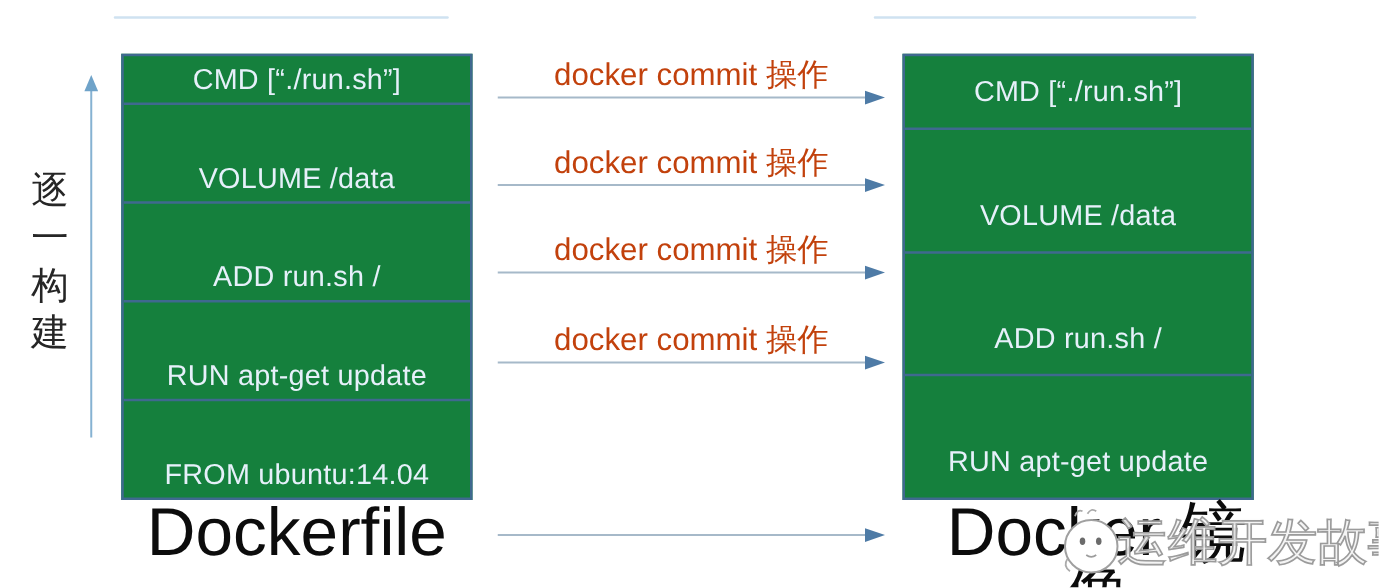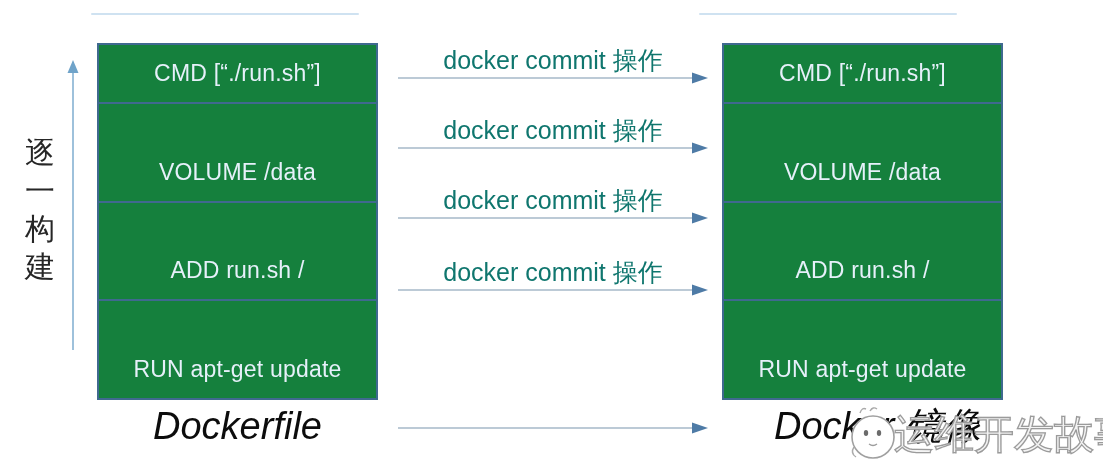--- a/index.html
+++ b/index.html
@@ -22,26 +22,26 @@
   .layer {
     flex:1; display:flex; align-items:center; justify-content:center;
     border-bottom:2px solid #3f698f; color:#e6f0fa; font-size:23px;
     letter-spacing:0.2px;
   }
   .layer:last-child { border-bottom:none; }
 
   .h-arrow { position:absolute; left:398px; width:310px; height:14px; }
   .arrow-label {
     position:absolute; left:398px; width:310px; text-align:center;
-    font-size:25px; line-height:32px; color:#0f766e;
+    font-size:25px; line-height:32px; color:#c2410c;
   }
 
   .stack-title {
     position:absolute; top:401px; width:281px; text-align:center;
-    font-size:38px; line-height:50px; color:#0c0c0c;font-style:italic;
+    font-size:54px; line-height:50px; color:#0c0c0c;
   }
   .stack-title.left  { left:97px; }
   .stack-title.right { left:737px; }
 
   .side-arrow { position:absolute; left:64px; top:58px; }
   .side-note {
     position:absolute; left:22px; top:134px; width:36px;
     display:flex; flex-direction:column; align-items:center;
     font-family:"Liberation Serif","DejaVu Serif",serif;
     font-size:30px; line-height:38px; color:#262626;
@@ -73,20 +73,21 @@
     <span>一</span>
     <span>构</span>
     <span>建</span>
   </div>
 
   <div class="stack left">
     <div class="layer">CMD [“./run.sh”]</div>
     <div class="layer">VOLUME /data</div>
     <div class="layer">ADD run.sh  /</div>
     <div class="layer">RUN apt-get update</div>
+    <div class="layer">FROM ubuntu:14.04</div>
   </div>
 
   <div class="stack right">
     <div class="layer">CMD [“./run.sh”]</div>
     <div class="layer">VOLUME /data</div>
     <div class="layer">ADD run.sh  /</div>
     <div class="layer">RUN apt-get update</div>
   </div>
 
   <div class="arrow-label" style="top:44px">docker commit 操作</div>

